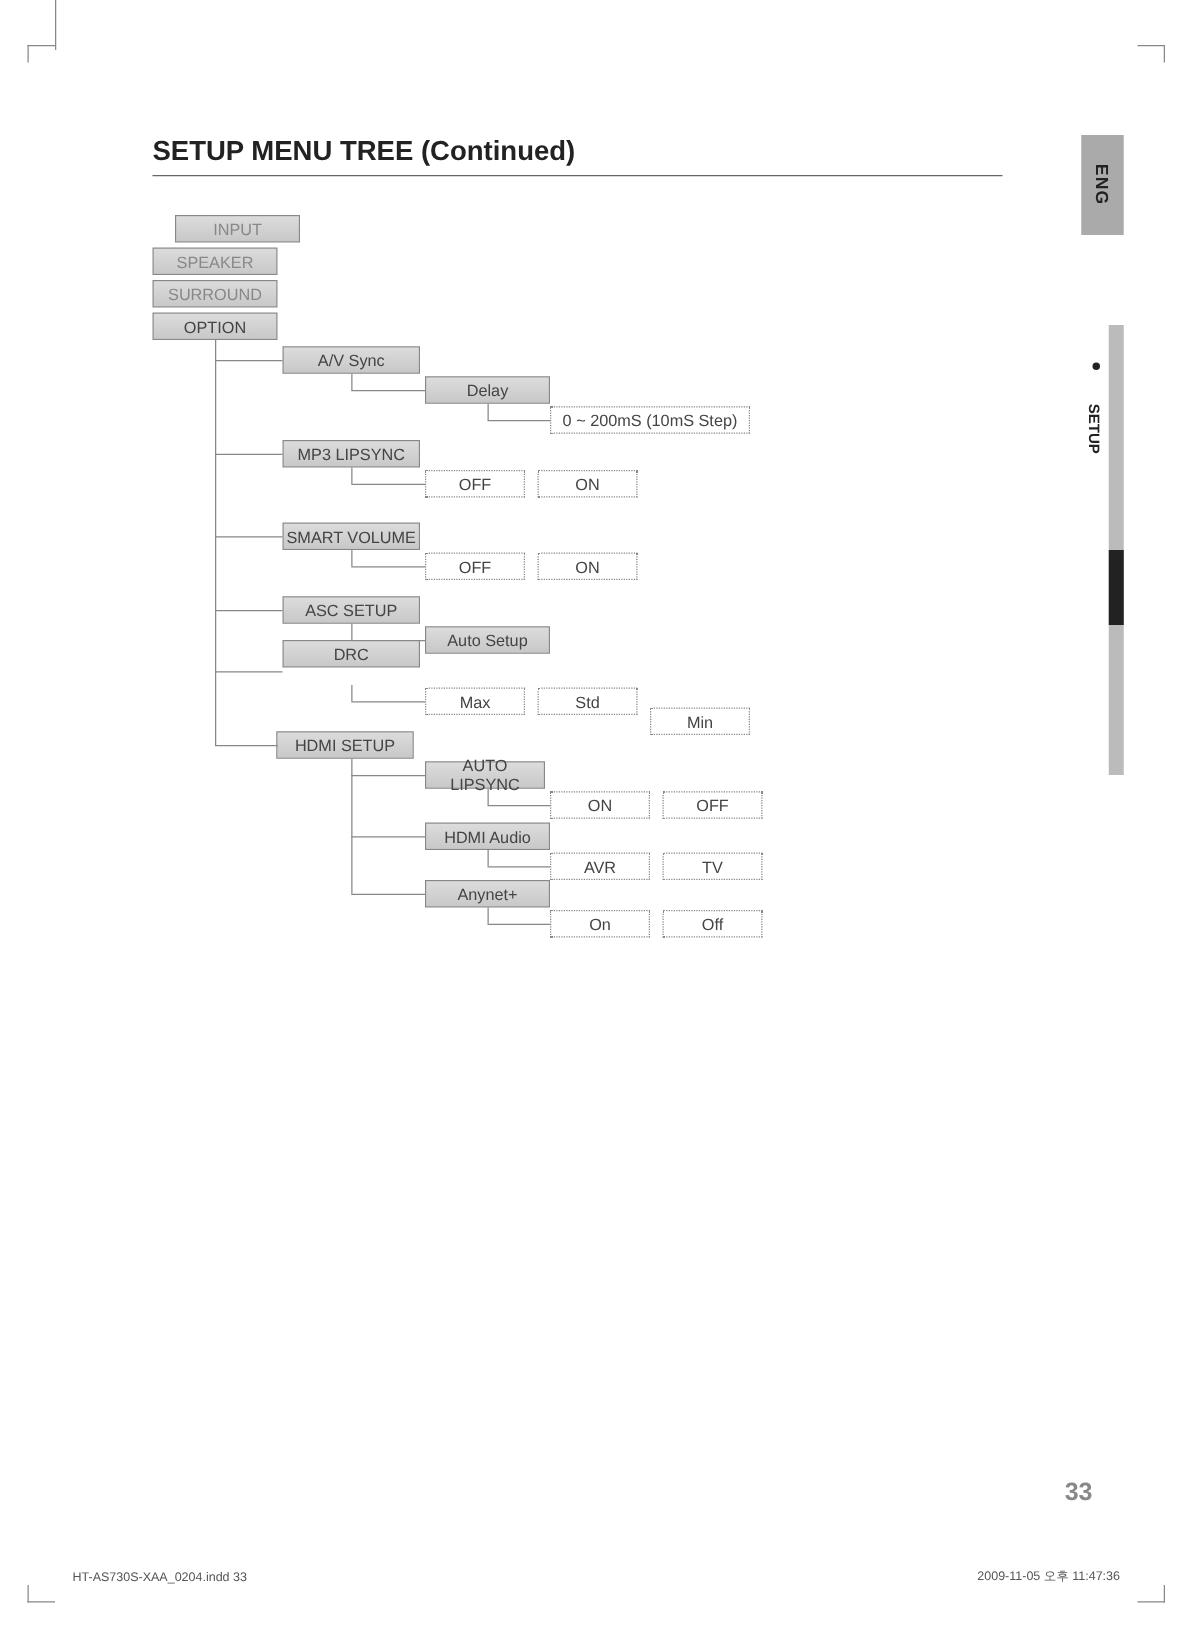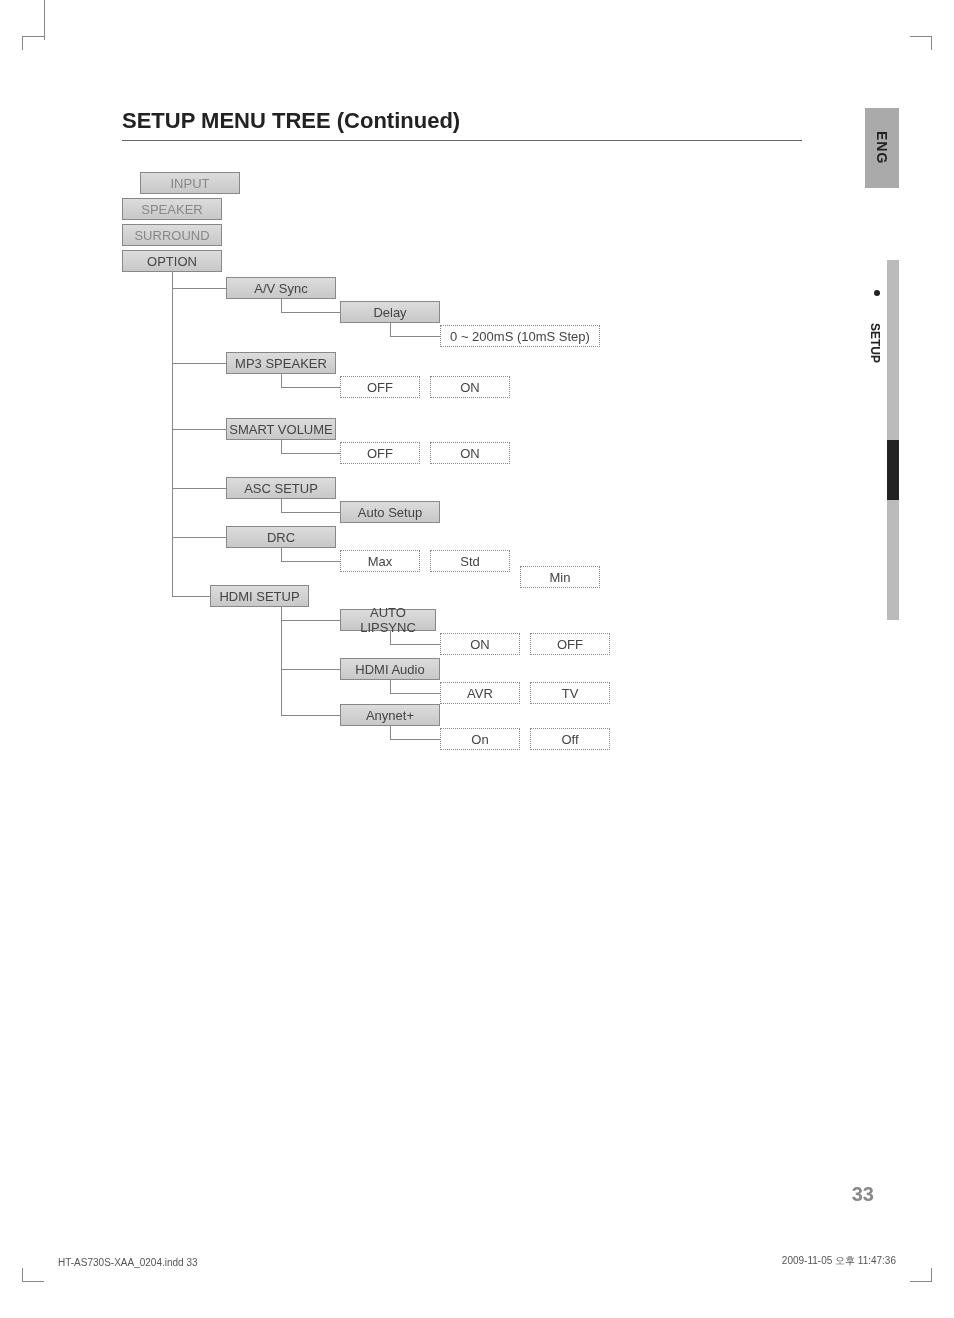--- a/index.html
+++ b/index.html
@@ -163,49 +163,49 @@
   <div class="line" style="left:50px; top:116px; width:54px; height:1px;"></div>
   <div class="box" style="left:104px; top:105px; width:110px;">A/V Sync</div>
   <div class="line" style="left:159px; top:127px; width:1px; height:13px;"></div>
   <div class="line" style="left:159px; top:140px; width:59px; height:1px;"></div>
   <div class="box" style="left:218px; top:129px; width:100px;">Delay</div>
   <div class="line" style="left:268px; top:151px; width:1px; height:13px;"></div>
   <div class="line" style="left:268px; top:164px; width:50px; height:1px;"></div>
   <div class="box dashed" style="left:318px; top:153px; width:160px;text-align:center;">0 ~ 200mS (10mS Step)</div>
 
   <div class="line" style="left:50px; top:191px; width:54px; height:1px;"></div>
-  <div class="box" style="left:104px; top:180px; width:110px;">MP3 SPEAKER</div>
+  <div class="box" style="left:104px; top:180px; width:110px;">MP3 LIPSYNC</div>
   <div class="line" style="left:159px; top:202px; width:1px; height:13px;"></div>
   <div class="line" style="left:159px; top:215px; width:59px; height:1px;"></div>
   <div class="box dashed" style="left:218px; top:204px; width:80px;">OFF</div>
   <div class="box dashed" style="left:308px; top:204px; width:80px;">ON</div>
 
   <div class="line" style="left:50px; top:257px; width:54px; height:1px;"></div>
   <div class="box" style="left:104px; top:246px; width:110px;">SMART VOLUME</div>
   <div class="line" style="left:159px; top:268px; width:1px; height:13px;"></div>
   <div class="line" style="left:159px; top:281px; width:59px; height:1px;"></div>
   <div class="box dashed" style="left:218px; top:270px; width:80px;">OFF</div>
   <div class="box dashed" style="left:308px; top:270px; width:80px;">ON</div>
 
   <div class="line" style="left:50px; top:316px; width:54px; height:1px;"></div>
   <div class="box" style="left:104px; top:305px; width:110px;">ASC SETUP</div>
   <div class="line" style="left:159px; top:327px; width:1px; height:13px;"></div>
   <div class="line" style="left:159px; top:340px; width:59px; height:1px;"></div>
   <div class="box" style="left:218px; top:329px; width:100px;">Auto Setup</div>
 
   <div class="line" style="left:50px; top:365px; width:54px; height:1px;"></div>
-  <div class="box" style="left:104px; top:354px; width:110px;">DRC</div>
+  <div class="box" style="left:104px; top:340px; width:110px;">DRC</div>
   <div class="line" style="left:159px; top:376px; width:1px; height:13px;"></div>
   <div class="line" style="left:159px; top:389px; width:59px; height:1px;"></div>
   <div class="box dashed" style="left:218px; top:378px; width:80px;">Max</div>
   <div class="box dashed" style="left:308px; top:378px; width:80px;">Std</div>
   <div class="box dashed" style="left:398px; top:378px; width:80px;margin-top:16px;">Min</div>
 
   <div class="line" style="left:50px; top:424px; width:54px; height:1px;"></div>
-  <div class="box" style="left:88px; top:413px; width:99px;">HDMI SETUP</div>
+  <div class="box" style="left:99px; top:413px; width:110px;">HDMI SETUP</div>
   <div class="line" style="left:159px; top:435px; width:1px; height:108px;"></div>
 
   <div class="line" style="left:159px; top:448px; width:59px; height:1px;"></div>
   <div class="box" style="left:218px; top:437px; width:96px;">AUTO LIPSYNC</div>
   <div class="line" style="left:268px; top:459px; width:1px; height:13px;"></div>
   <div class="line" style="left:268px; top:472px; width:50px; height:1px;"></div>
   <div class="box dashed" style="left:318px; top:461px; width:80px;">ON</div>
   <div class="box dashed" style="left:408px; top:461px; width:80px;">OFF</div>
 
   <div class="line" style="left:159px; top:497px; width:59px; height:1px;"></div>

